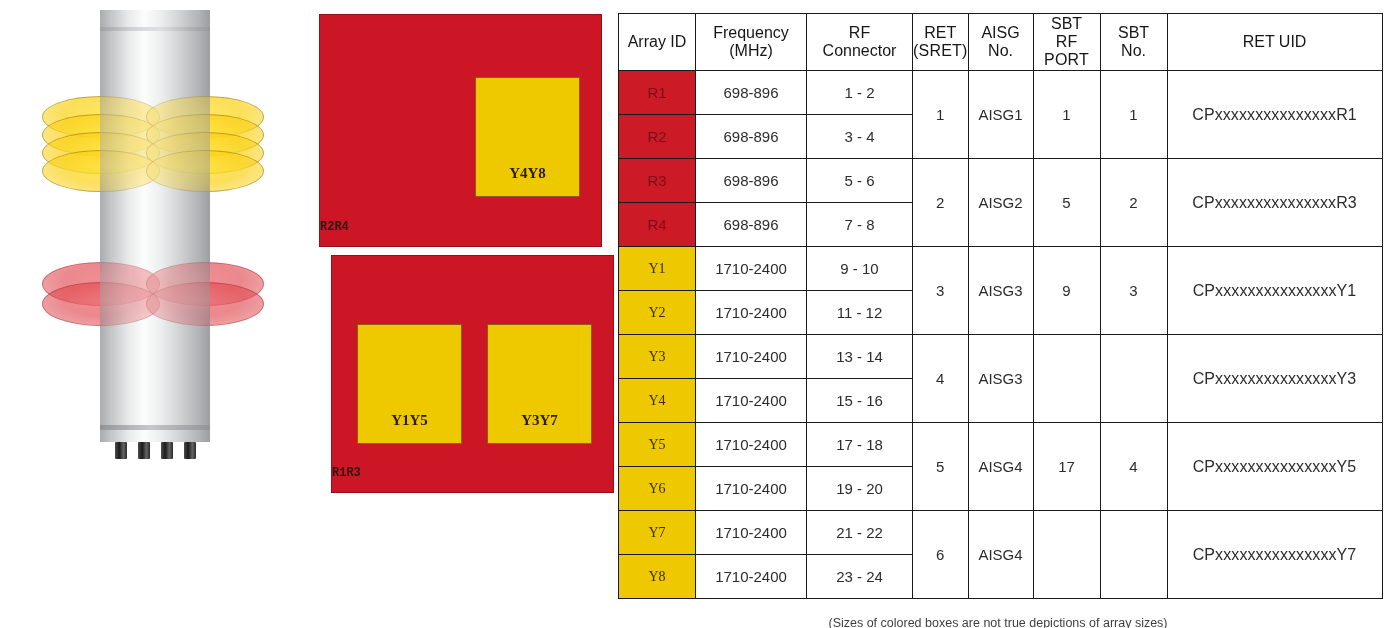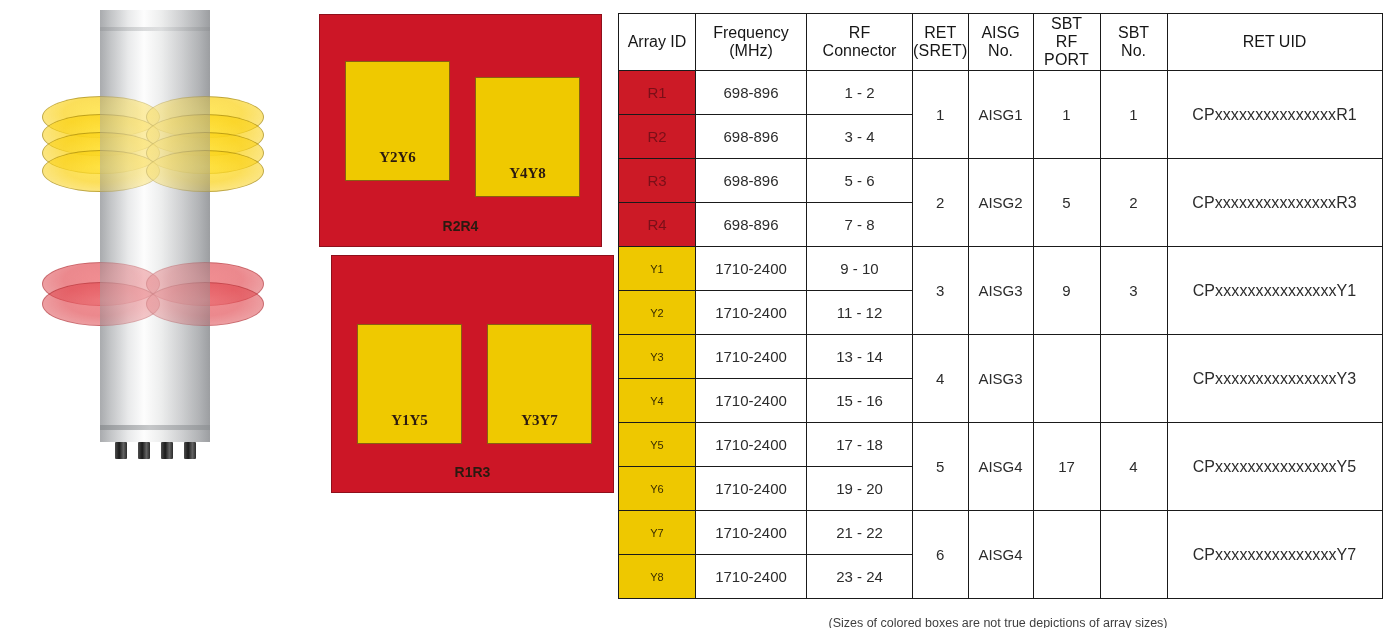--- a/index.html
+++ b/index.html
@@ -127,24 +127,24 @@
     font-family: "Liberation Serif", serif;
     font-weight: bold;
     font-size: 15px;
     color: #2b1a10;
   }
   .panel-label {
     position: absolute;
     left: 0;
     right: 0;
     bottom: 12px;
-    text-align: center;
-    font-family: Liberation Sans, sans-serif;
+    text-align: left;
+    font-family: Liberation Mono, monospace;
     font-weight: bold;
-    font-size: 14px;
+    font-size: 12px;
     color: #2b1a10;
   }
 
   
   #config-table {
     position: absolute;
     left: 618px;
     top: 13px;
     border-collapse: collapse;
     table-layout: fixed;
@@ -184,21 +184,22 @@
   }
   .cell-r {
     background: #cc1a26 !important;
     color: #7a0f18 !important;
     font-size: 15px;
     margin-top: 45px;
   }
   .cell-y {
     background: #eec800 !important;
     color: #3a2c00 !important;
-    font-size: 11px;
+    font-size: 14px;
+    font-family: Liberation Serif, serif;
   }
   .uid-text { font-size: 16px; letter-spacing: .1px; margin-top: 20px; }
 
   #table-footnote {
     position: absolute;
     left: 618px;
     top: 596px;
     width: 760px;
     text-align: center;
     font-size: 12.5px;
@@ -231,23 +232,20 @@
   <div class="radome-overlay"></div>
   <div class="radome-cap-bottom"></div>
 
   <div class="connector-stub" style="left:115px;"></div>
   <div class="connector-stub" style="left:138px;"></div>
   <div class="connector-stub" style="left:161px;"></div>
   <div class="connector-stub" style="left:184px;"></div>
 </div>
 
 <div class="array-panel" id="array-panel-top">
-  <div class="array-tile" style="left:25px; top:46px; width:105px; height:120px;">
-    <div class="array-tile-label">Y2Y6</div>
-  </div>
   <div class="array-tile" style="left:155px; top:46px; width:105px; height:120px;margin-top:16px;">
     <div class="array-tile-label">Y4Y8</div>
   </div>
   <div class="panel-label">R2R4</div>
 </div>
 
 <div class="array-panel" id="array-panel-bottom">
   <div class="array-tile" style="left:25px; top:68px; width:105px; height:120px;">
     <div class="array-tile-label">Y1Y5</div>
   </div>

